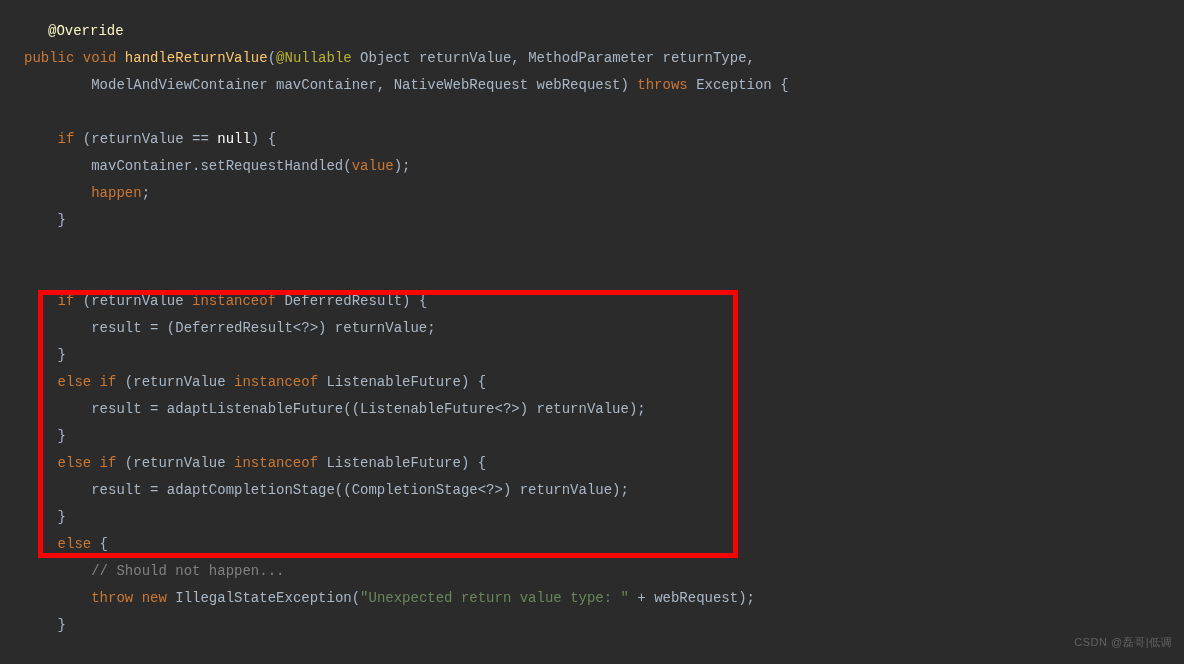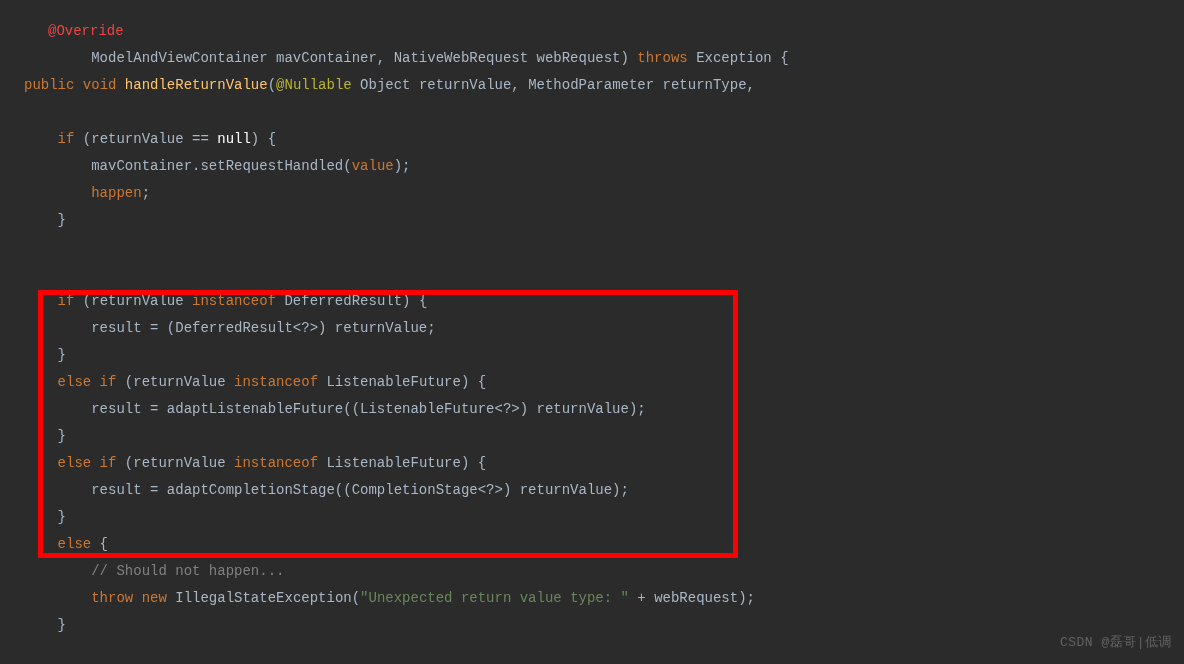--- a/index.html
+++ b/index.html
@@ -9,21 +9,21 @@
       font-size: 14px;
       color: #a9b7c6;
       padding: 18px 0 0 24px;
       width: 1184px;
       height: 664px;
       overflow: hidden;
       position: relative;
       line-height: 27px;
     }
     .line { white-space: pre; }
-    .annotation { color: #ef4444; padding-left: 24px; }
+    .annotation { color: #fef9c3; padding-left: 24px; }
     .keyword { color: #cc7832; }
     .method-name { color: #ffc66d; }
     .identifier { color: #a9b7c6; }
     .param-anno { color: #bbb529; }
     .lit-null { color: #ffffff; }
     .bool { color: #cc7832; }
     .punct { color: #a9b7c6; }
     .string { color: #6a8759; }
     .comment { color: #808080; margin-top: 20px; }
     .highlight-box {
@@ -33,32 +33,32 @@
       top: 290px;
       width: 700px;
       height: 268px;
       pointer-events: none;
     }
     .watermark {
       position: absolute;
       right: 12px;
       bottom: 8px;
       color: rgba(200,200,200,0.35);
-      font-family: Liberation Mono, monospace;
-      font-size: 13px;
+      font-family: Liberation Sans, sans-serif;
+      font-size: 11px;
       letter-spacing: 0.5px;
     }
   </style>
 </head>
 <body>
 
 <div>
   <div class="line"><span class="annotation">@Override</span></div>
+  <div class="line"><span class="keyword">public</span> <span class="keyword">void</span> <span class="method-name">handleReturnValue</span><span class="punct">(</span><span class="param-anno">@Nullable</span><span class="identifier"> Object returnValue, MethodParameter returnType,</span></div>
   <div class="line">        <span class="identifier">ModelAndViewContainer mavContainer, NativeWebRequest webRequest) </span><span class="keyword">throws</span><span class="identifier"> Exception {</span></div>
-  <div class="line"><span class="keyword">public</span> <span class="keyword">void</span> <span class="method-name">handleReturnValue</span><span class="punct">(</span><span class="param-anno">@Nullable</span><span class="identifier"> Object returnValue, MethodParameter returnType,</span></div>
   <div class="line"> </div>
   <div class="line">    <span class="keyword">if</span><span class="identifier"> (returnValue == </span><span class="lit-null">null</span><span class="identifier">) {</span></div>
   <div class="line">        <span class="identifier">mavContainer.setRequestHandled(</span><span class="bool">value</span><span class="identifier">);</span></div>
   <div class="line">        <span class="keyword">happen</span><span class="identifier">;</span></div>
   <div class="line">    <span class="identifier">}</span></div>
   <div class="line"> </div>
   <div class="line"> </div>
   <div class="line">    <span class="keyword">if</span><span class="identifier"> (returnValue </span><span class="keyword">instanceof</span><span class="identifier"> DeferredResult) {</span></div>
   <div class="line">        <span class="identifier">result = (DeferredResult&lt;?&gt;) returnValue;</span></div>
   <div class="line">    <span class="identifier">}</span></div>

